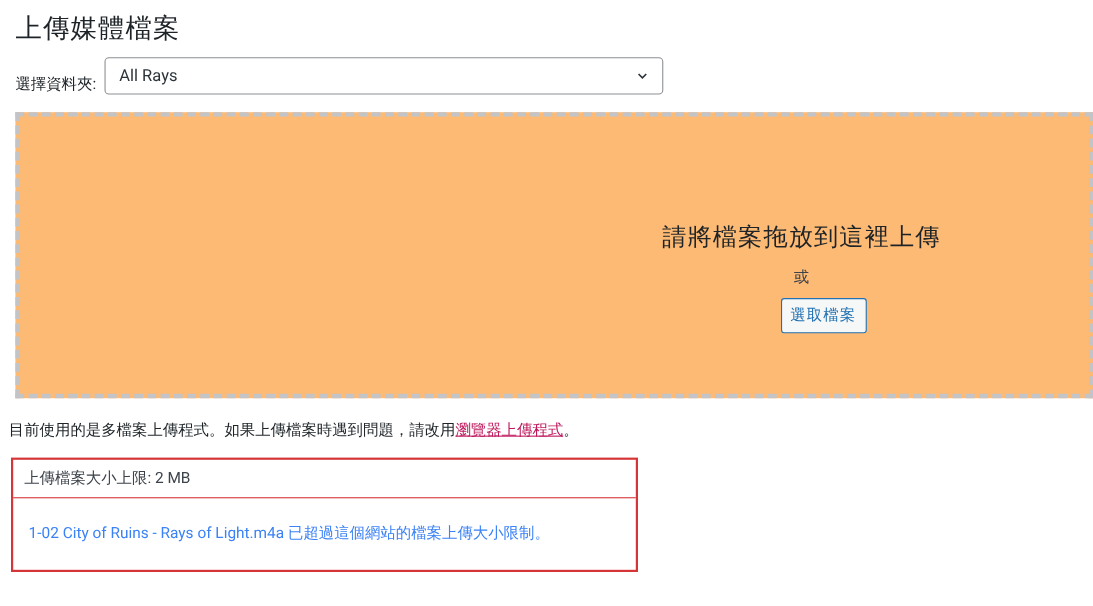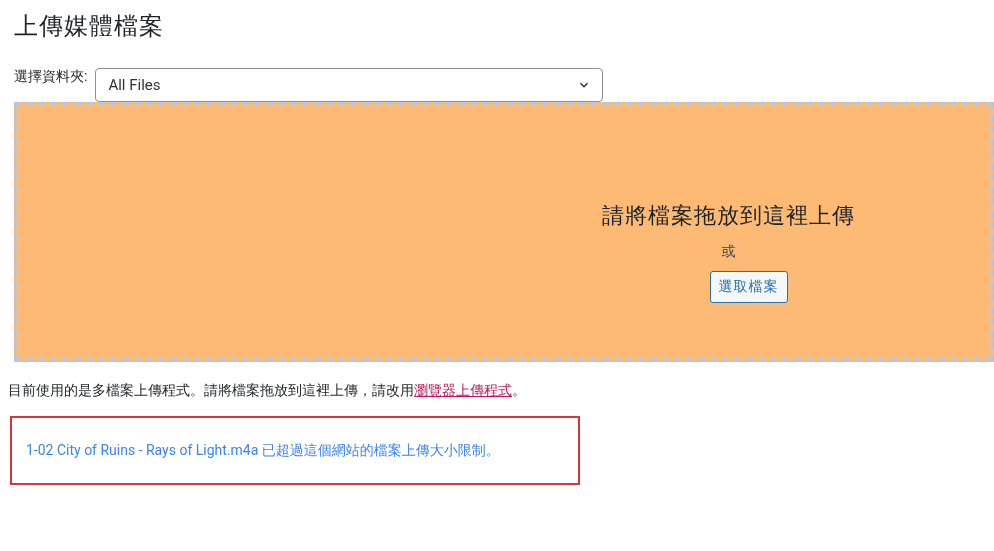--- a/index.html
+++ b/index.html
@@ -12,27 +12,28 @@
       background: #fff;
       color: #1d2327;
       padding: 10px 10px 10px 14px;
       font-size: 14px;
       width: 994px;
     }
     .page-title {
       font-size: 24px;
       font-weight: 400;
       color: #1d2327;
-      margin-bottom: 26px;
+      margin-bottom: 10px;
       letter-spacing: 1px;
     }
     .folder-row {
       display: flex;
-      align-items: flex-start;
+      align-items: flex-end;
       gap: 8px;
+      margin-bottom: 16px;
     }
     .folder-label {
       font-size: 14px;
       color: #1d2327;
     }
     .folder-select {
       position: relative;
       width: 508px;
       height: 34px;
       border: 1px solid #8c8f94;
@@ -124,38 +125,39 @@
     }
   </style>
 </head>
 <body>
 
 <h1 class="page-title">上傳媒體檔案</h1>
 
 <div class="folder-row">
   <span class="folder-label">選擇資料夾:</span>
   <div class="folder-select">
-    <span>All Files</span>
+    <span>All Rays</span>
     <span class="chev">
       <svg width="14" height="14" viewBox="0 0 24 24" fill="none" stroke="currentColor" stroke-width="2.5">
         <polyline points="6 9 12 15 18 9"></polyline>
       </svg>
     </span>
   </div>
 </div>
 
 <div class="dropzone">
   <div class="dropzone-inner">
     <div class="dz-title">請將檔案拖放到這裡上傳</div>
     <div class="dz-or">或</div>
     <button class="dz-button">選取檔案</button>
   </div>
 </div>
 
 <p class="uploader-note">
-  <span>目前使用的是多檔案上傳程式。請將檔案拖放到這裡上傳，請改用</span><a>瀏覽器上傳程式</a><span>。</span>
+  <span>目前使用的是多檔案上傳程式。如果上傳檔案時遇到問題，請改用</span><a>瀏覽器上傳程式</a><span>。</span>
 </p>
 
 <div class="error-box">
+  <div class="error-top">上傳檔案大小上限: 2 MB</div>
   <div class="error-bottom">
     <span>1-02 City of Ruins - Rays of Light.m4a</span><span> 已超過這個網站的檔案上傳大小限制。</span>
   </div>
 </div>
 
 </body></html>

